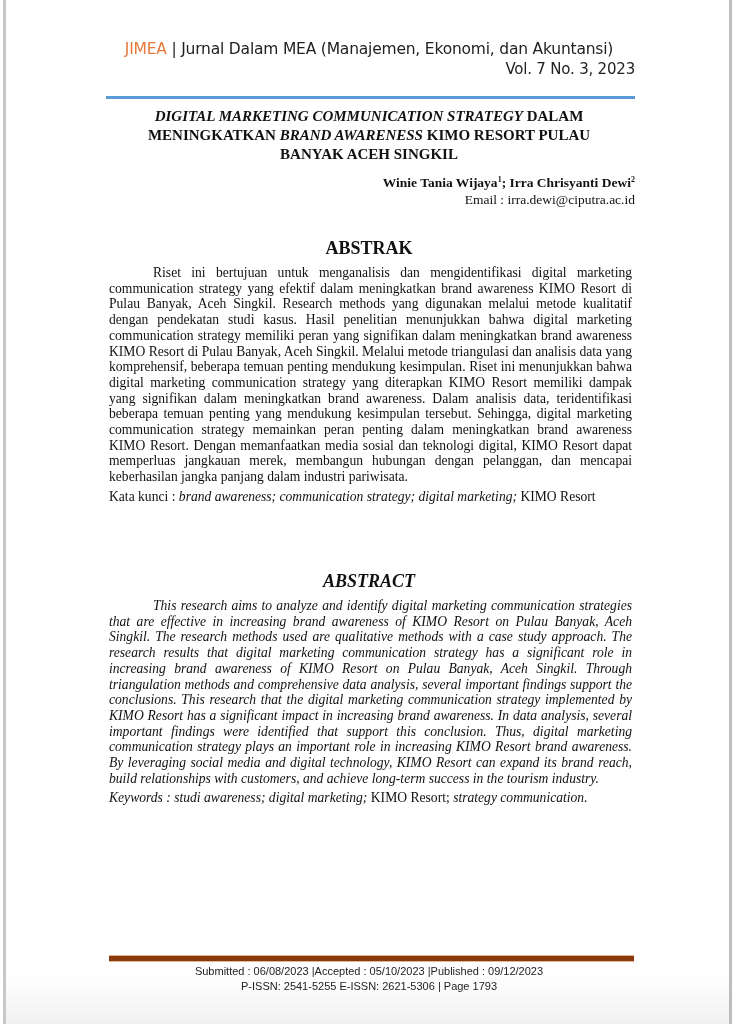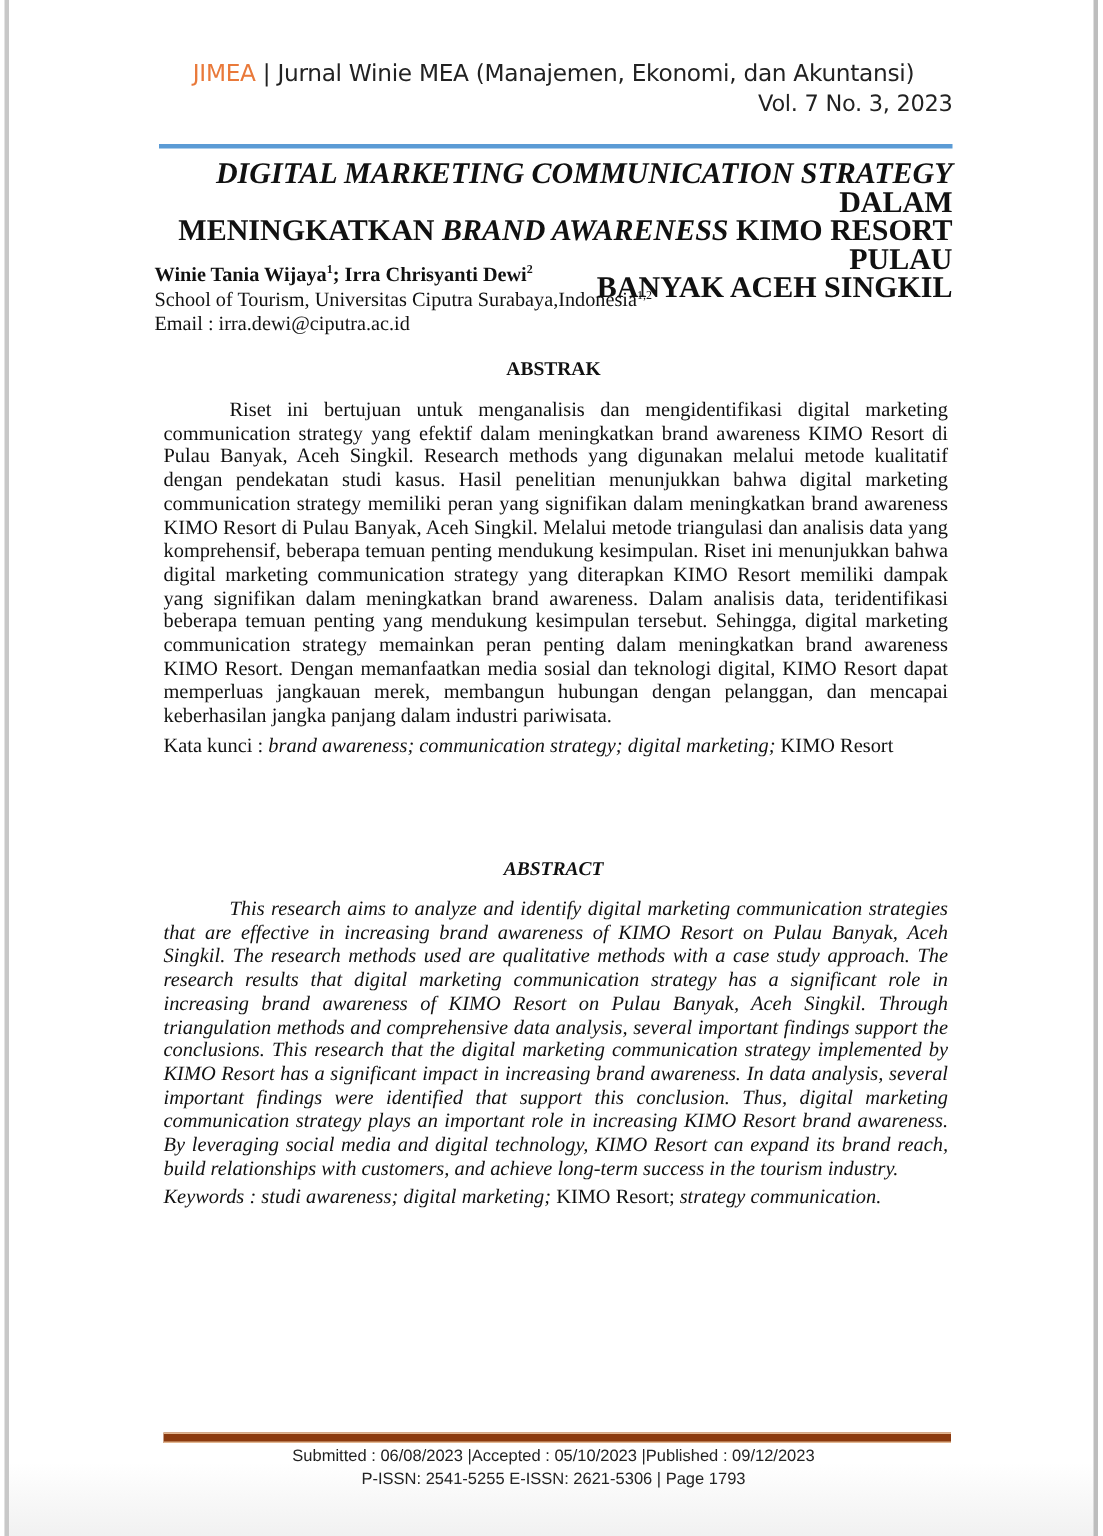--- a/index.html
+++ b/index.html
@@ -23,32 +23,32 @@
     letter-spacing: -0.2px;
   }
   .journal-line1 { text-align: center; white-space: nowrap; }
   .journal-line1 .brand { color: #e9793a; }
   .journal-line2 { text-align: right; margin-top: 2px; font-size: 15px; }
 
   .rule-blue { position: absolute; left: 103px; width: 529px; top: 96px; height: 3px; background: #5b9bd5; }
 
   .title {
     position: absolute; left: 100px; width: 532px; top: 107px;
-    text-align: right; font-weight: bold; font-size: 20px; line-height: 19px;
+    text-align: center; font-weight: bold; font-size: 15px; line-height: 19px;
   }
   .authors {
     position: absolute; left: 100px; width: 532px; top: 175px;
-    text-align: left; font-size: 13.5px; line-height: 16.5px;
+    text-align: right; font-size: 13.5px; line-height: 16.5px;
   }
   .authors .names { font-weight: bold; }
   sup { font-size: 8px; vertical-align: 5px; line-height: 0; }
 
   .section-head {
     position: absolute; left: 100px; width: 532px;
-    text-align: center; font-weight: bold; font-size: 13px;
+    text-align: center; font-weight: bold; font-size: 18px;
   }
   .body-text {
     position: absolute; left: 106px; width: 523px;
     font-size: 13.6px; line-height: 15.7px; text-align: justify;
   }
   .body-text p { margin: 0; text-indent: 44px; }
   .keywords { margin-top: 4px; }
   .italic { font-style: italic; }
 
   .rule-brown { position: absolute; left: 106px; width: 525px; top: 955px; height: 5px; background: #8b3a0f; border-top: 1px solid #e2b690; border-bottom: 1px solid #e2b690; box-sizing: content-box; }
@@ -59,35 +59,34 @@
   }
 </style>
 </head>
 <body>
 
 <div class="page">
   <div class="edge-left"></div>
   <div class="edge-right"></div>
 
   <div class="journal-header">
-    <div class="journal-line1"><span class="brand">JIMEA</span><span> | </span><span>Jurnal Winie MEA (Manajemen, Ekonomi, dan Akuntansi)</span></div>
+    <div class="journal-line1"><span class="brand">JIMEA</span><span> | </span><span>Jurnal Dalam MEA (Manajemen, Ekonomi, dan Akuntansi)</span></div>
     <div class="journal-line2">Vol. 7 No. 3,  2023</div>
   </div>
 
   <div class="rule-blue"></div>
 
   <div class="title">
     <div><i>DIGITAL MARKETING COMMUNICATION STRATEGY</i><span> DALAM</span></div>
     <div><span>MENINGKATKAN </span><i>BRAND AWARENESS</i><span> KIMO RESORT PULAU</span></div>
     <div>BANYAK ACEH SINGKIL</div>
   </div>
 
   <div class="authors">
     <div class="names"><span>Winie Tania Wijaya</span><sup>1</sup><span>; </span><span>Irra Chrisyanti Dewi</span><sup>2</sup></div>
-    <div><span>School of Tourism, Universitas Ciputra Surabaya,Indonesia</span><sup>1,2</sup></div>
     <div>Email : irra.dewi@ciputra.ac.id</div>
   </div>
 
   <div class="section-head" style="top:238px;">ABSTRAK</div>
   <div class="body-text" style="top:265px;">
     <p>Riset ini bertujuan untuk menganalisis dan mengidentifikasi digital marketing communication strategy yang efektif dalam meningkatkan brand awareness KIMO Resort di Pulau Banyak, Aceh Singkil. Research methods yang digunakan melalui metode kualitatif dengan pendekatan studi kasus. Hasil penelitian menunjukkan bahwa digital marketing communication strategy memiliki peran yang signifikan dalam meningkatkan brand awareness KIMO Resort di Pulau Banyak, Aceh Singkil. Melalui metode triangulasi dan analisis data yang komprehensif, beberapa temuan penting mendukung kesimpulan. Riset ini menunjukkan bahwa digital marketing communication strategy yang diterapkan KIMO Resort memiliki dampak yang signifikan dalam meningkatkan brand awareness. Dalam analisis data, teridentifikasi beberapa temuan penting yang mendukung kesimpulan tersebut. Sehingga, digital marketing communication strategy memainkan peran penting dalam meningkatkan brand awareness KIMO Resort. Dengan memanfaatkan media sosial dan teknologi digital, KIMO Resort dapat memperluas jangkauan merek, membangun hubungan dengan pelanggan, dan mencapai keberhasilan jangka panjang dalam industri pariwisata.</p>
     <div class="keywords"><span>Kata kunci : </span><span class="italic">brand awareness; communication strategy; digital marketing;</span><span> KIMO Resort</span></div>
   </div>
 
   <div class="section-head italic" style="top:571px;">ABSTRACT</div>

